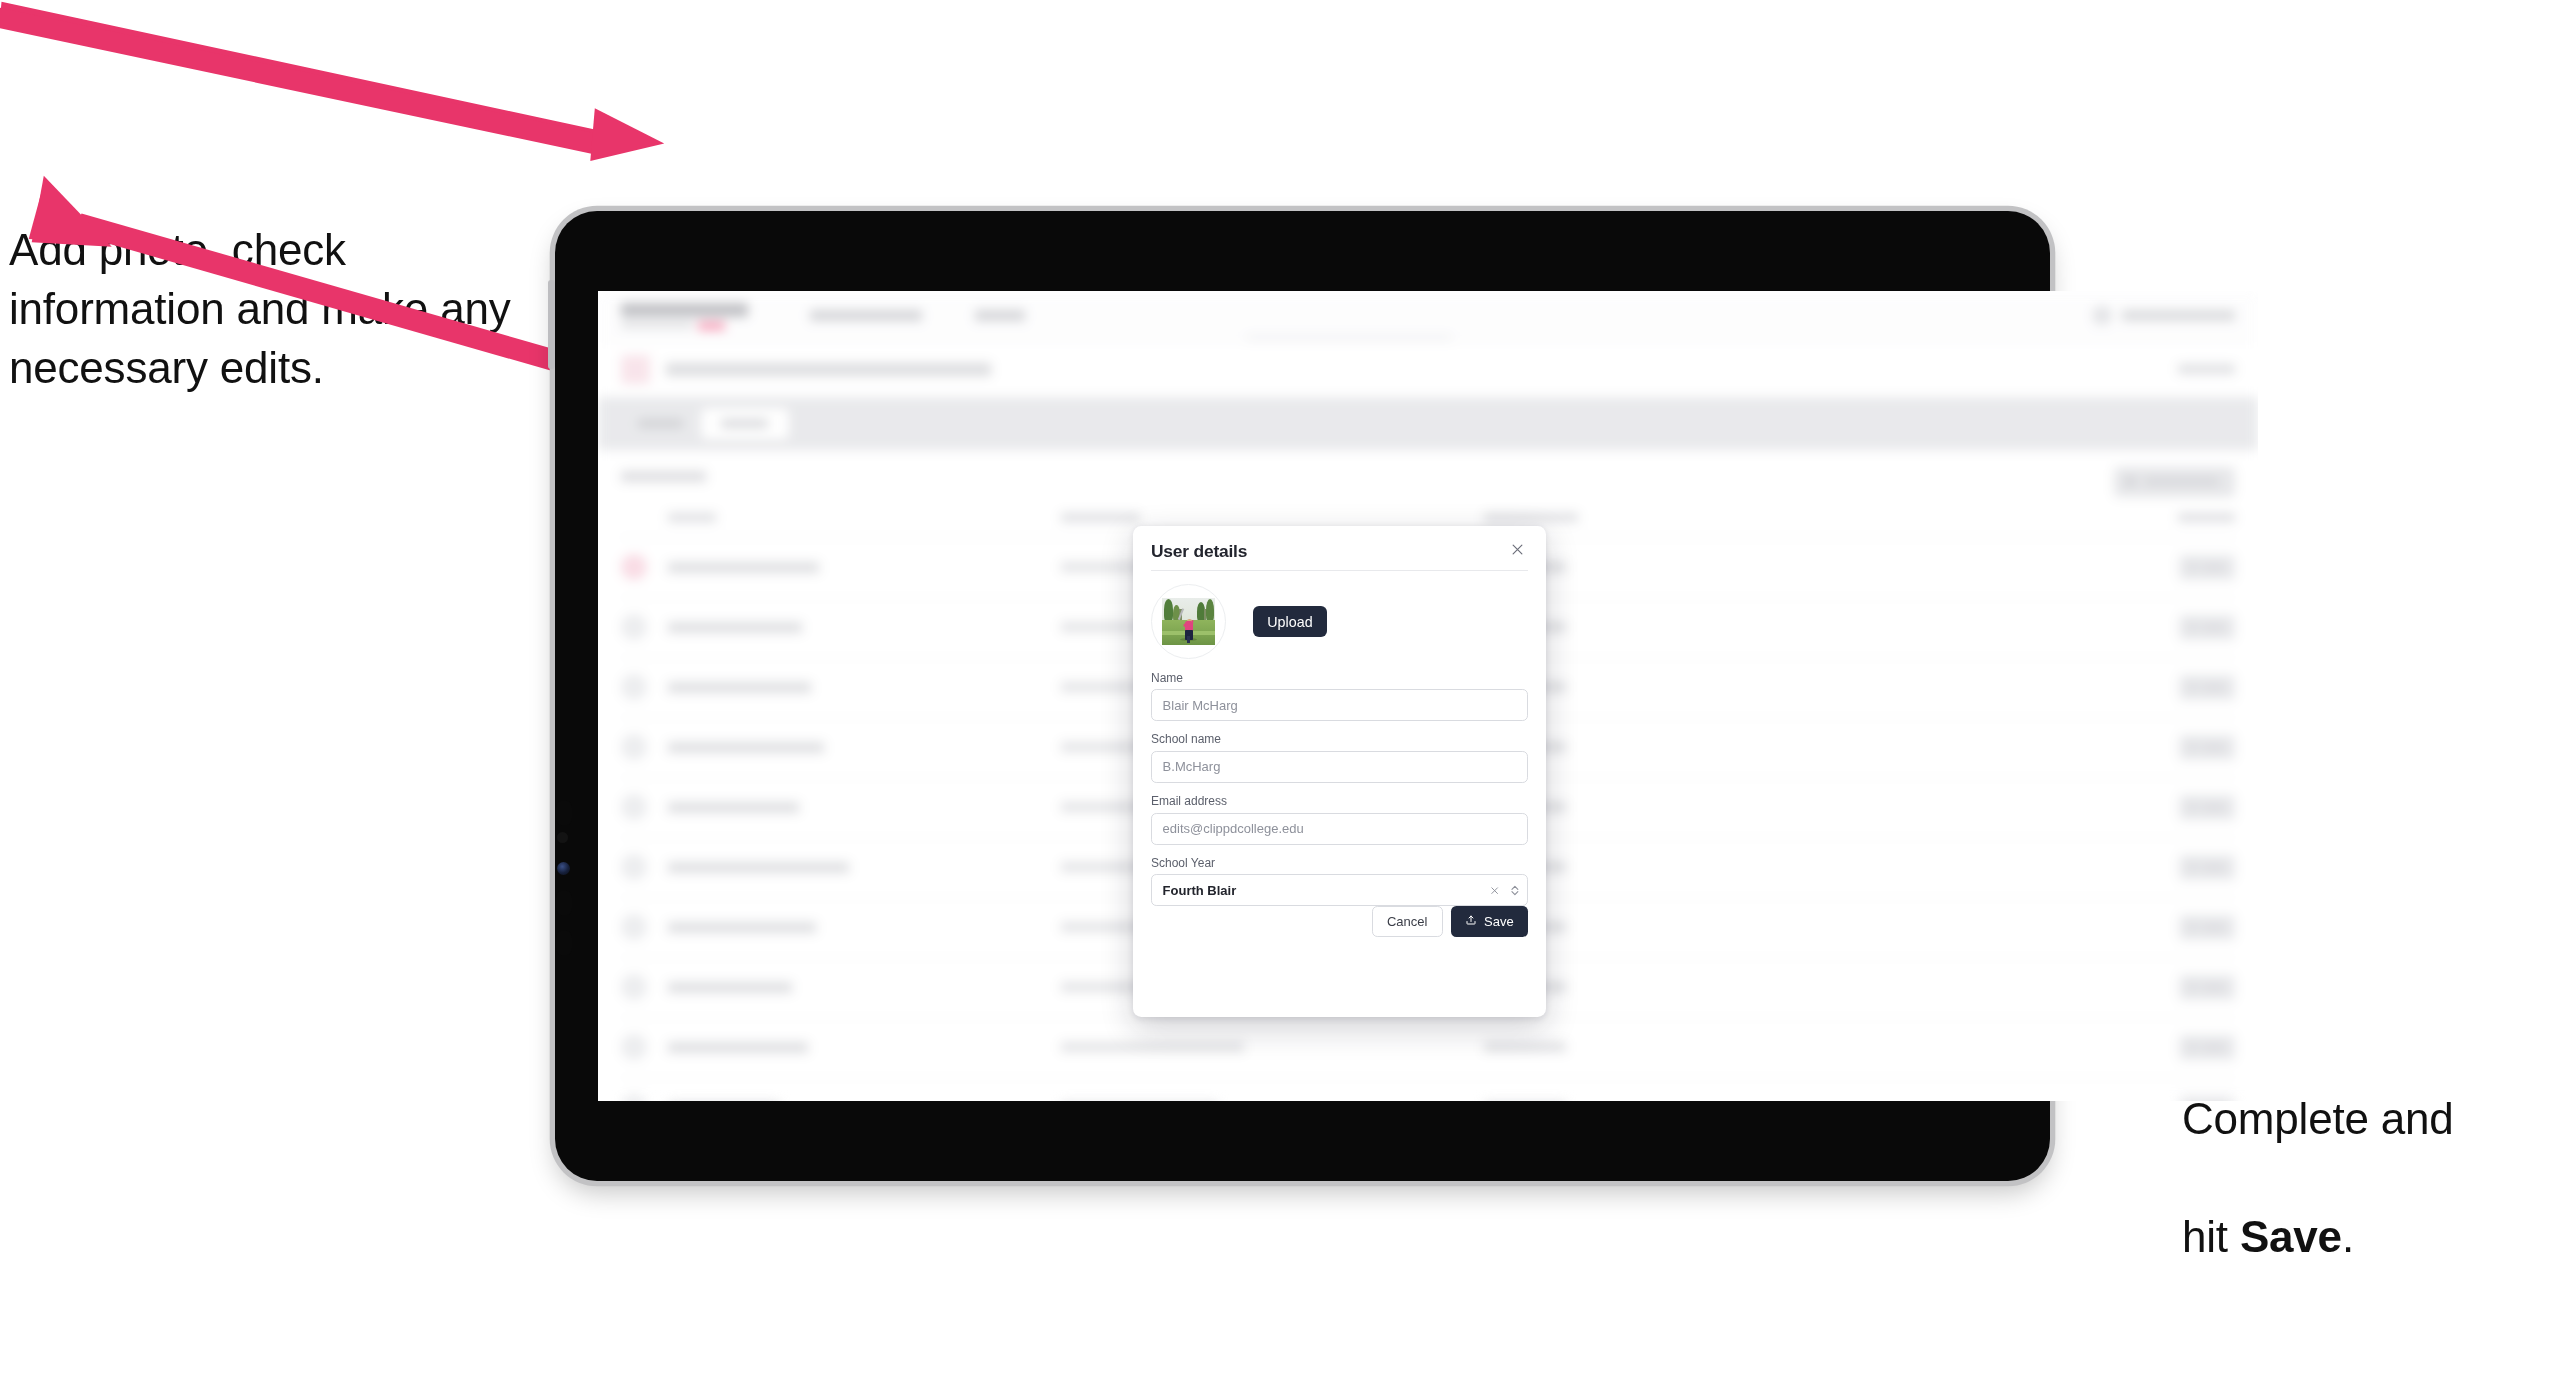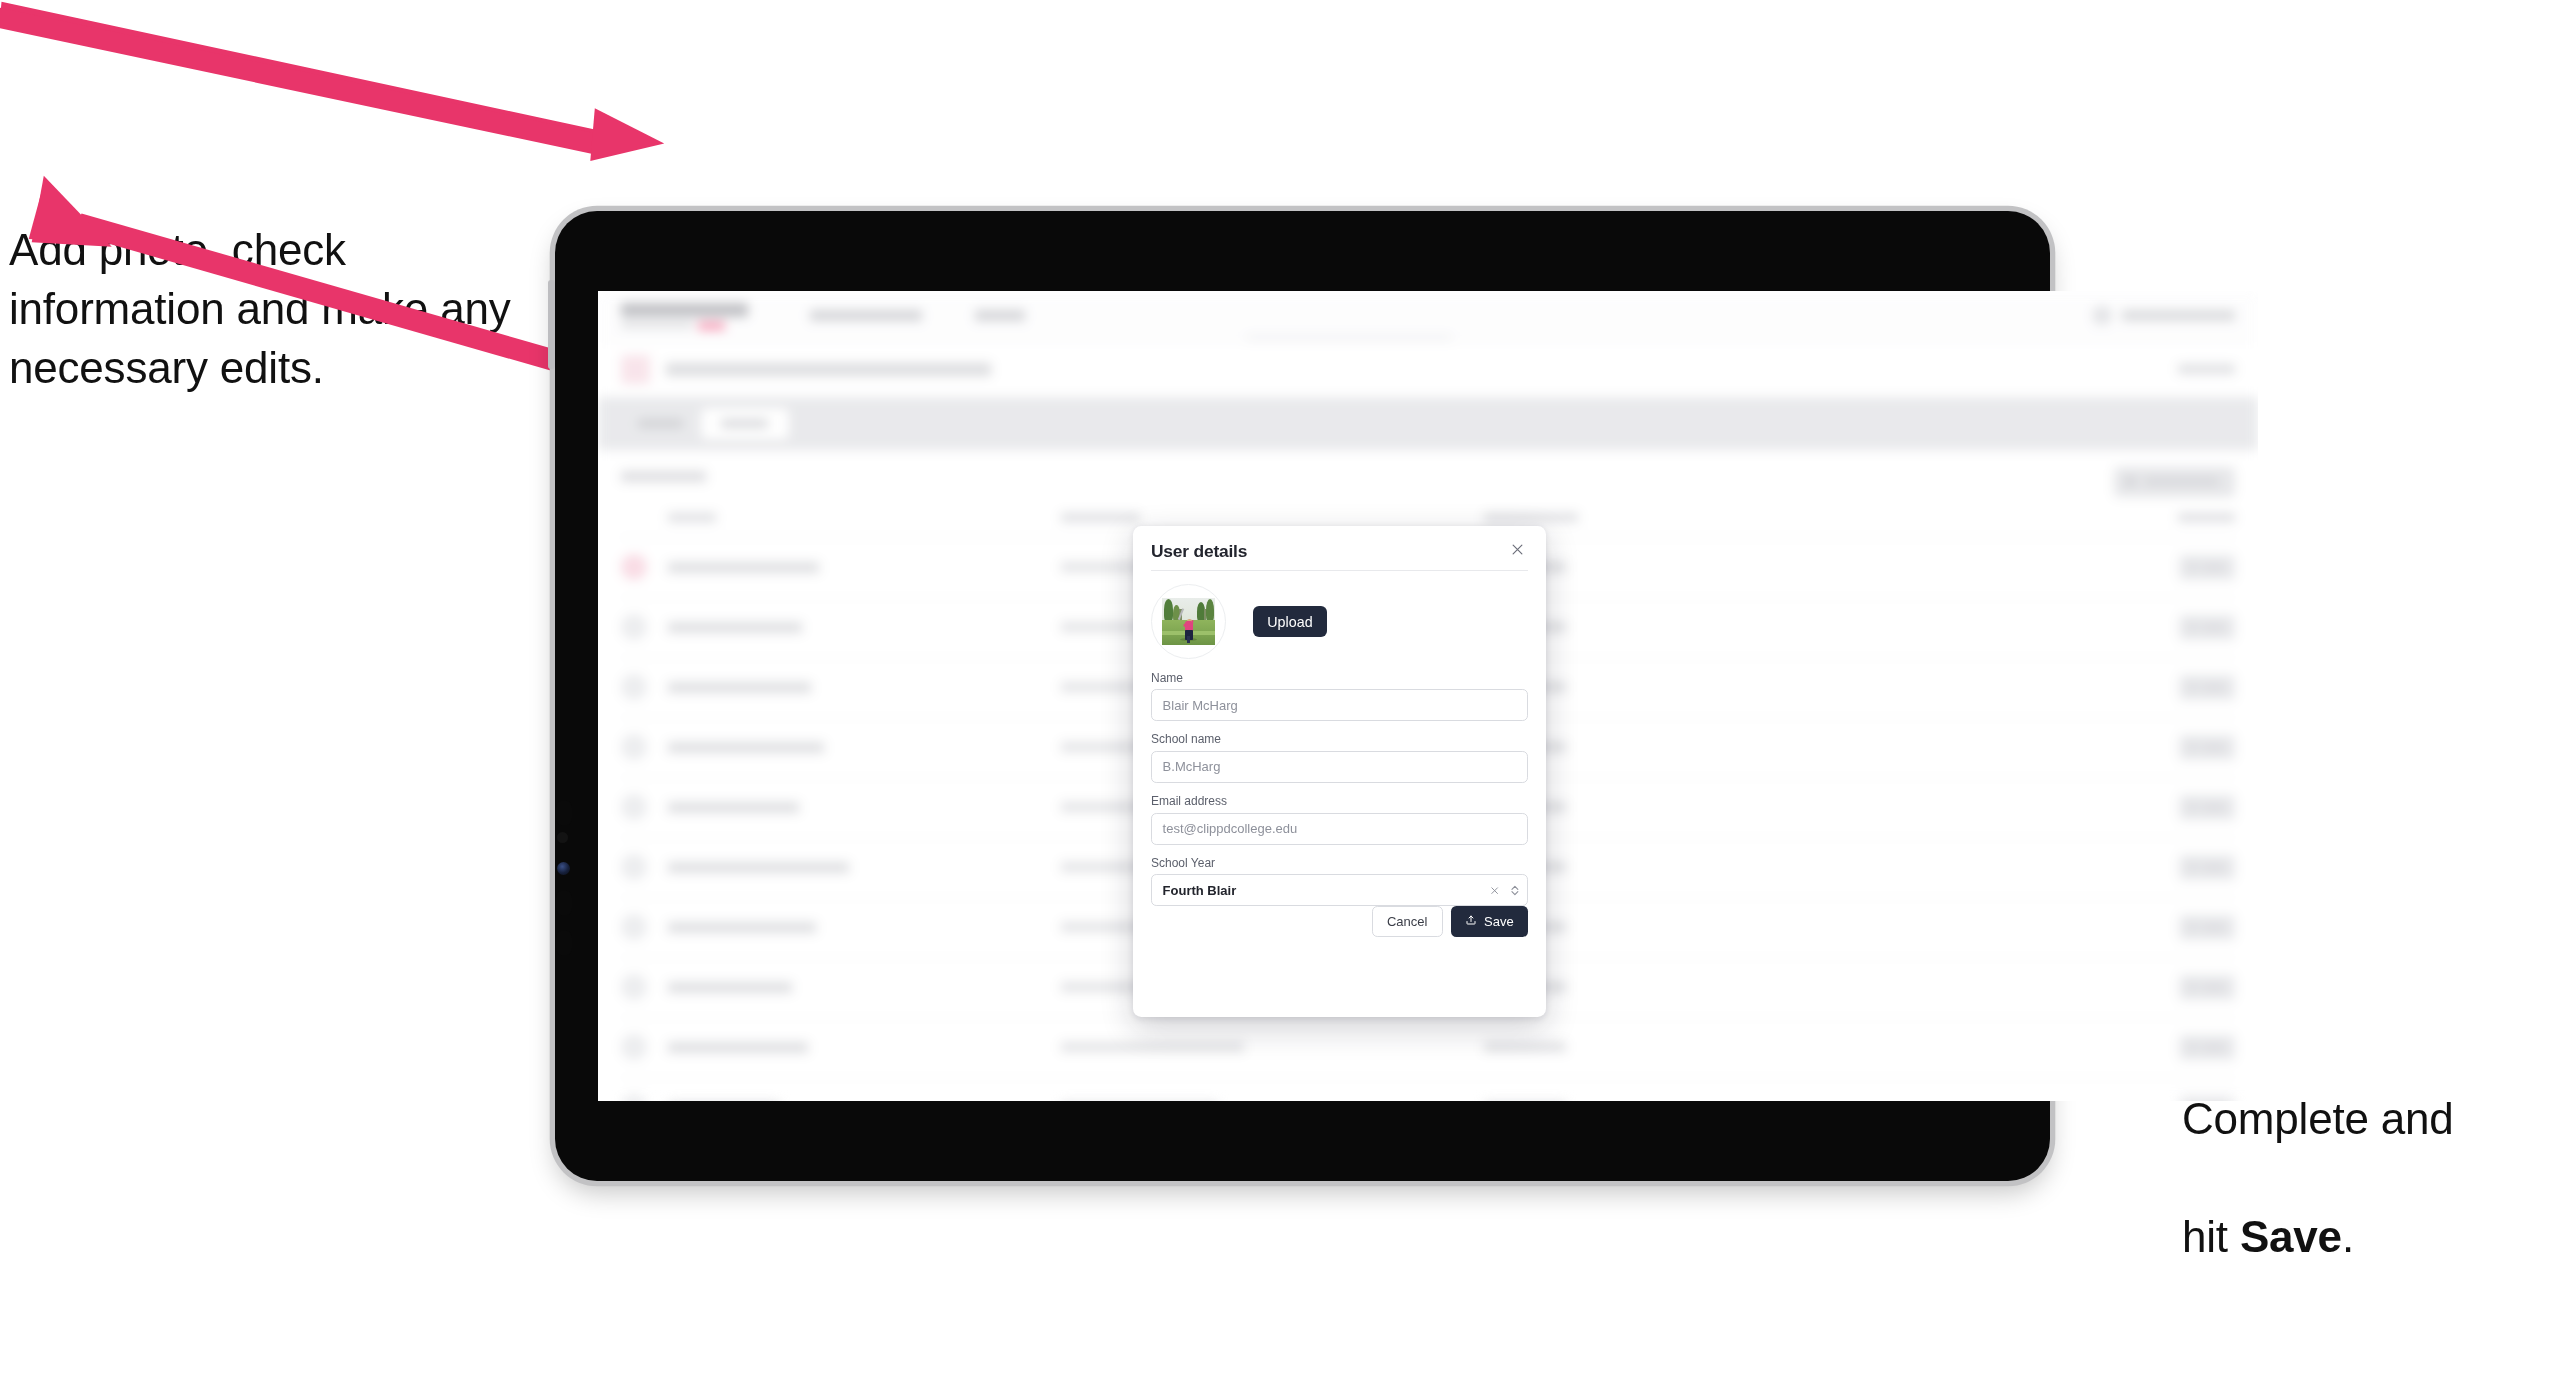--- a/index.html
+++ b/index.html
@@ -541,21 +541,21 @@
           <div class="field-input">Blair McHarg</div>
         </div>
 
         <div class="field">
           <div class="field-label">School name</div>
           <div class="field-input">B.McHarg</div>
         </div>
 
         <div class="field">
           <div class="field-label">Email address</div>
-          <div class="field-input">test@clippdcollege.edu</div>
+          <div class="field-input">edits@clippdcollege.edu</div>
         </div>
 
         <div class="field">
           <div class="field-label">School Year</div>
           <div class="field-input select">
             <span>Fourth Blair</span>
             <span class="select-ctrls">
               <span>
                 <svg width="11.3" height="11.3" viewBox="0 0 24 24" fill="none" stroke="currentColor" stroke-width="2" stroke-linecap="round">
                   <path d="M6 6 L18 18 M18 6 L6 18"></path>

